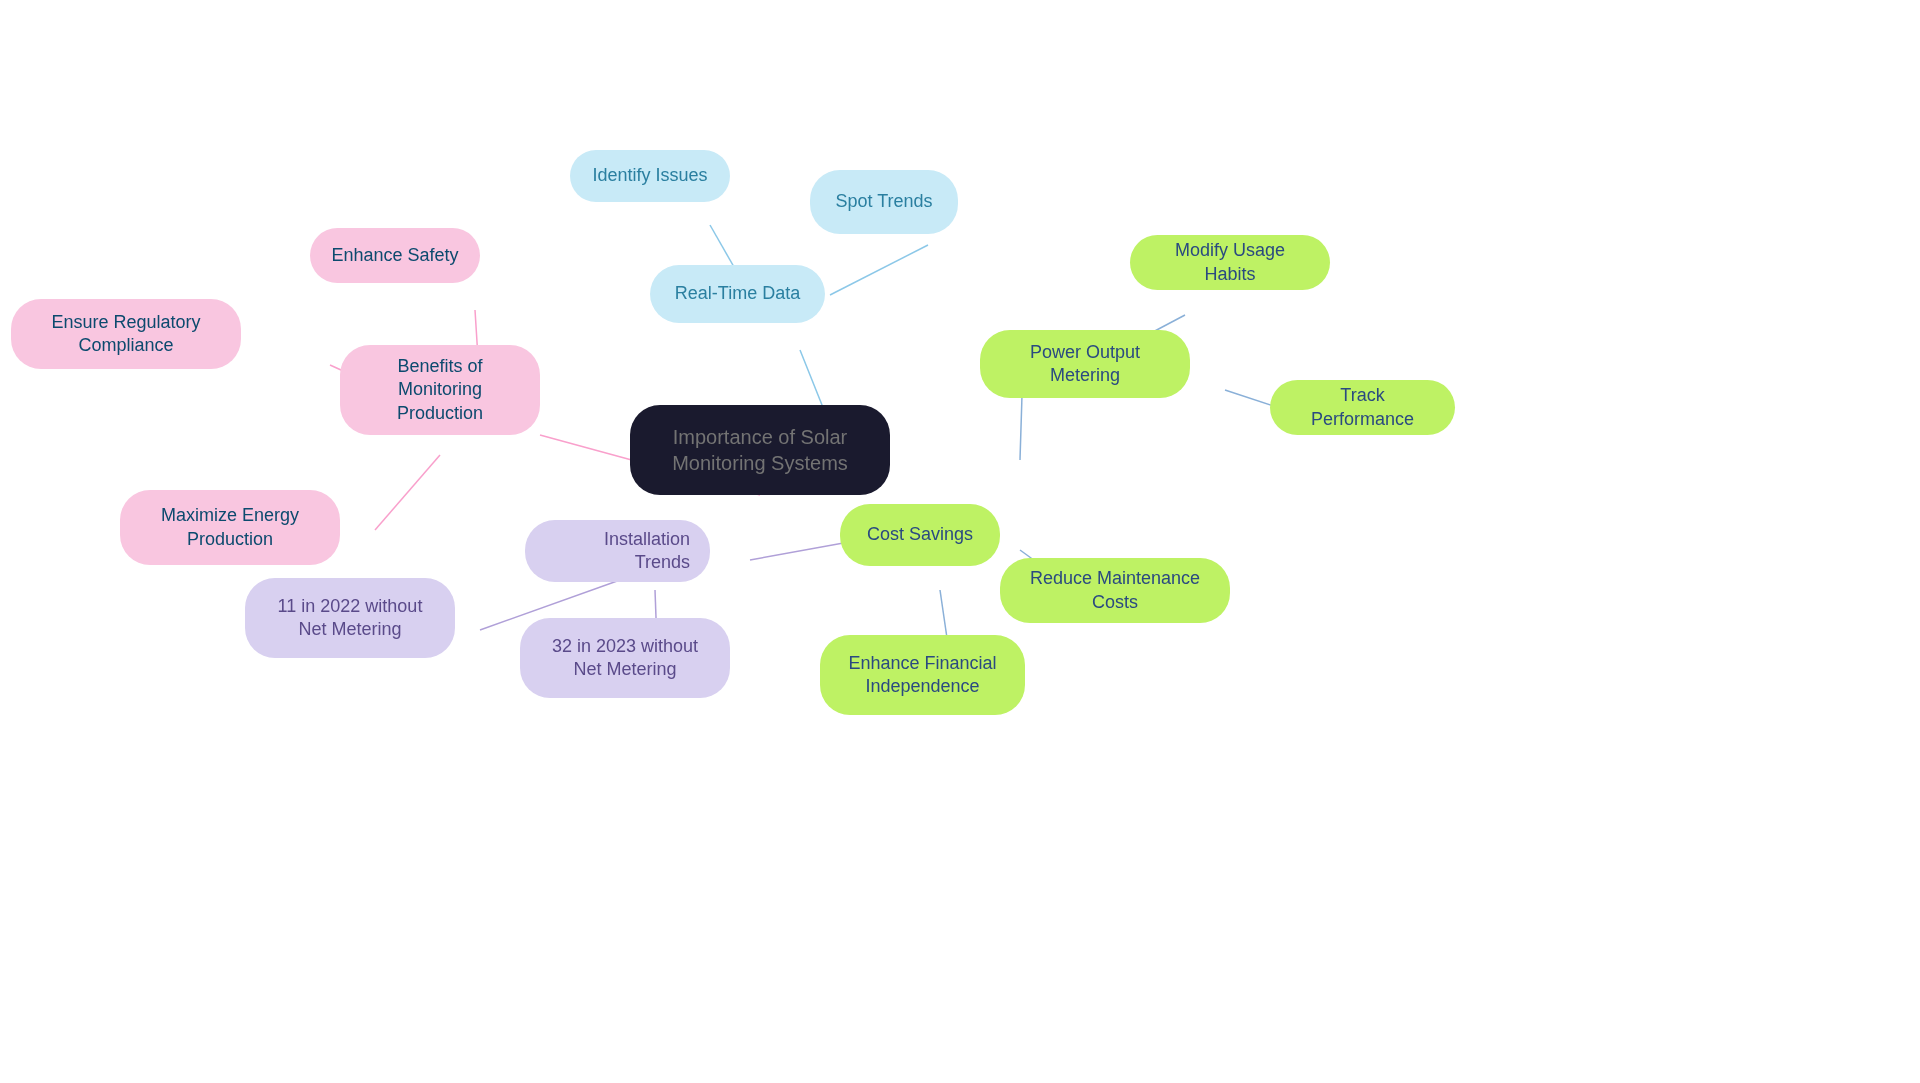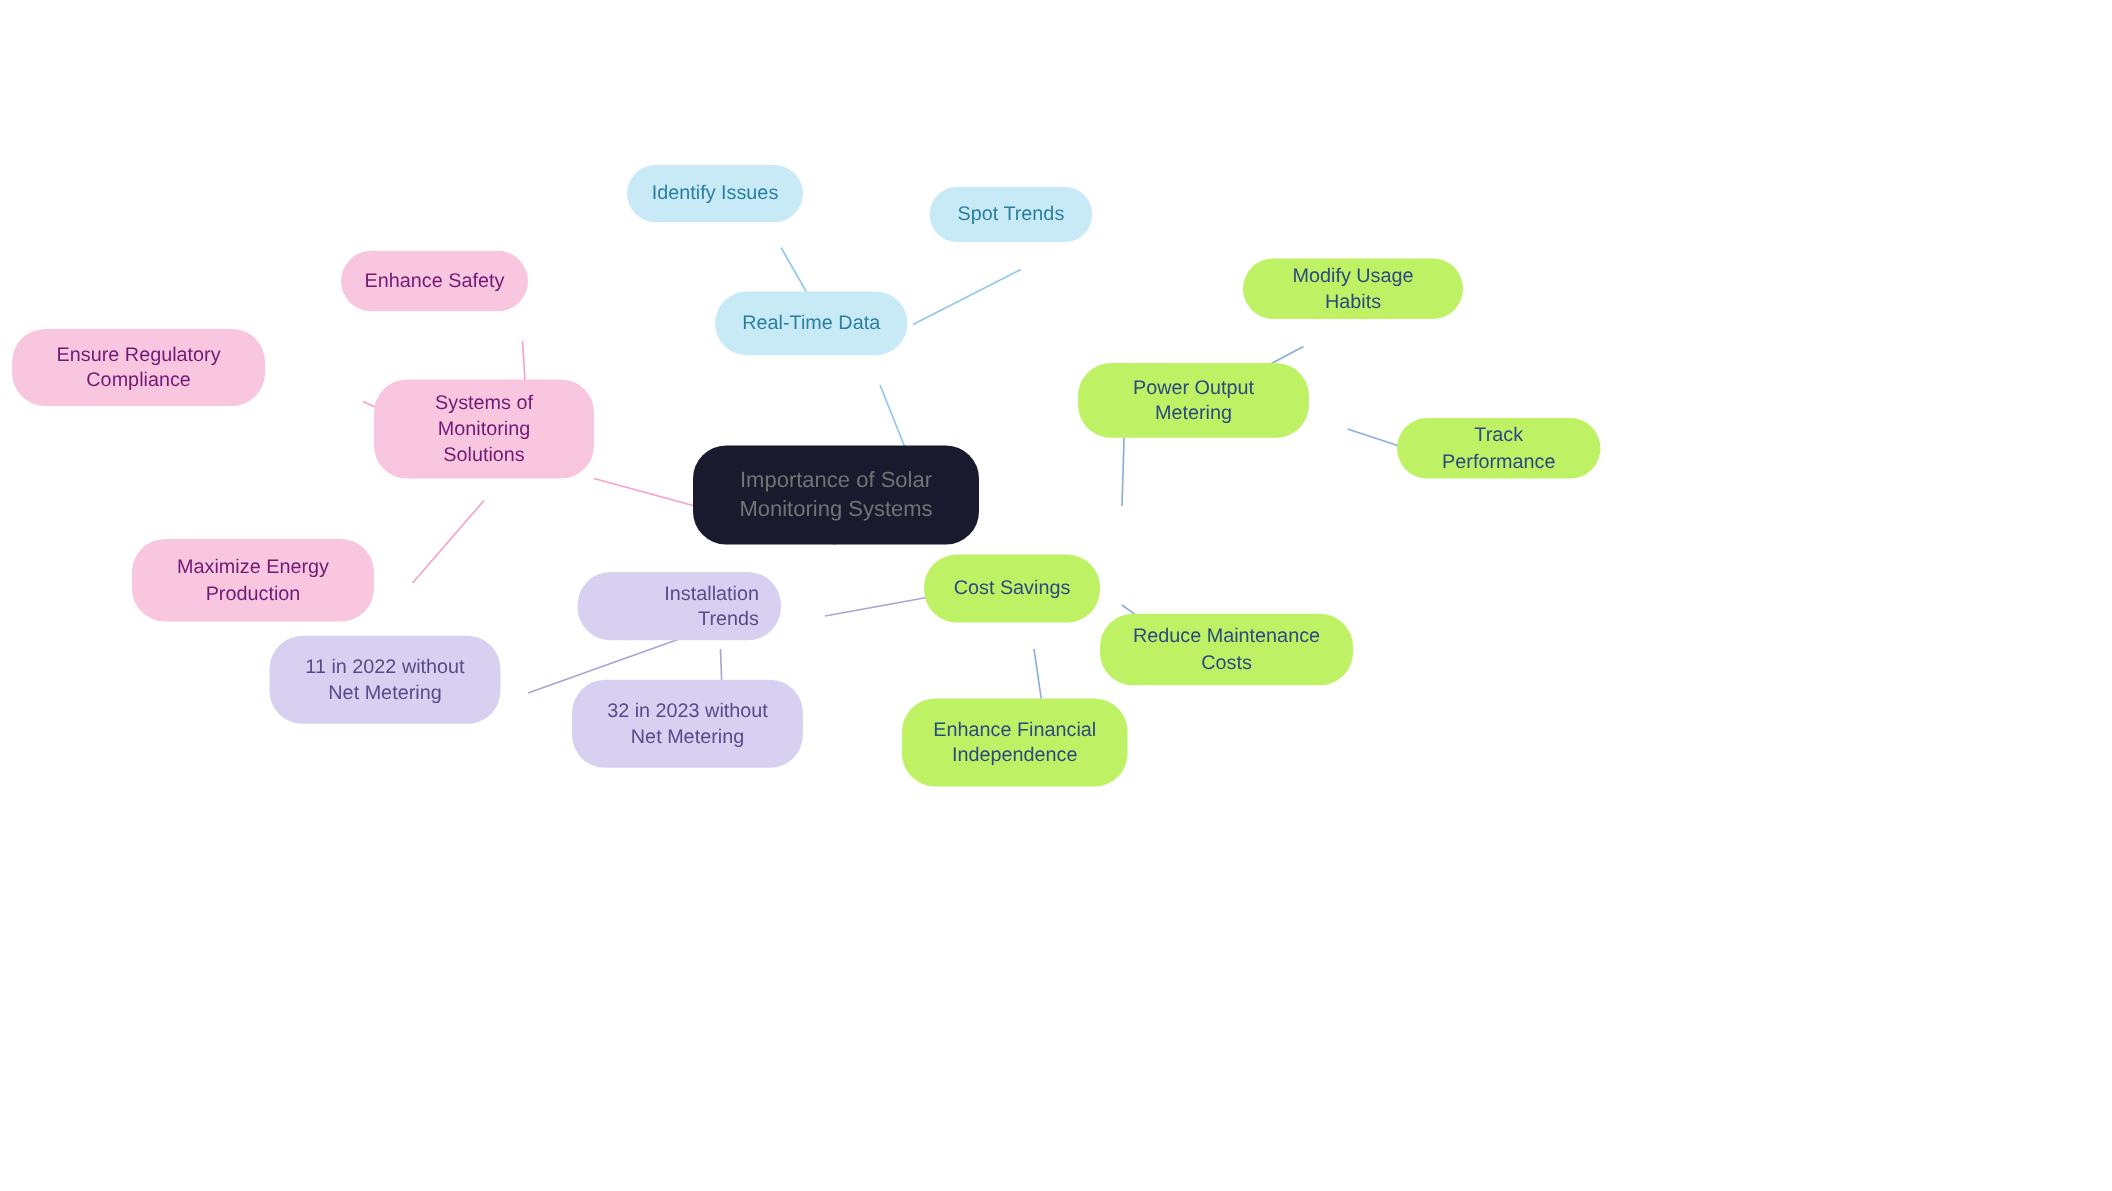--- a/index.html
+++ b/index.html
@@ -48,21 +48,21 @@
       color: #737373;
       font-size: 20px;
       font-weight: 500;
       width: 260px;
       height: 90px;
     }
 
     
     .node-pink {
       background: #f9c6e0;
-      color: #701a75;
+      color: #0c4a6e;
       border: none;
     }
 
     
     .node-cyan {
       background: #c8eaf7;
       color: #2a7fa0;
     }
 
     
@@ -115,21 +115,21 @@
     <line x1="1020" y1="550" x2="1075" y2="590" stroke="#8ab0d8" stroke-width="1.5"></line>
 
     <line x1="940" y1="590" x2="948" y2="645" stroke="#8ab0d8" stroke-width="1.5"></line>
   </svg>
 
   <div class="node node-center" style="left: 630px; top: 405px; width: 260px; height: 90px;">
     <span>Importance of Solar Monitoring Systems</span>
   </div>
 
   <div class="node node-pink" style="left: 340px; top: 345px; width: 200px; height: 90px;">
-    <span>Systems of Monitoring Solutions</span>
+    <span>Benefits of Monitoring Production</span>
   </div>
 
   <div class="node node-pink" style="left: 310px; top: 228px; width: 170px; height: 55px;">
     <span>Enhance Safety</span>
   </div>
 
   <div class="node node-pink" style="left: 11px; top: 299px; width: 230px; height: 70px;">
     <span>Ensure Regulatory Compliance</span>
   </div>
 
@@ -138,21 +138,21 @@
   </div>
 
   <div class="node node-cyan" style="left: 570px; top: 150px; width: 160px; height: 52px;">
     <span>Identify Issues</span>
   </div>
 
   <div class="node node-cyan" style="left: 650px; top: 265px; width: 175px; height: 58px;">
     <span>Real-Time Data</span>
   </div>
 
-  <div class="node node-cyan" style="left: 845px; top: 170px; width: 148px; height: 50px; justify-content: center;">
+  <div class="node node-cyan" style="left: 810px; top: 170px; width: 148px; height: 64px; justify-content: center;">
     <span>Spot Trends</span>
   </div>
 
   <div class="node node-bluegray" style="left: 980px; top: 330px; width: 210px; height: 68px;">
     <span>Power Output Metering</span>
   </div>
 
   <div class="node node-bluegray" style="left: 1130px; top: 235px; width: 200px; height: 55px;">
     <span>Modify Usage Habits</span>
   </div>

